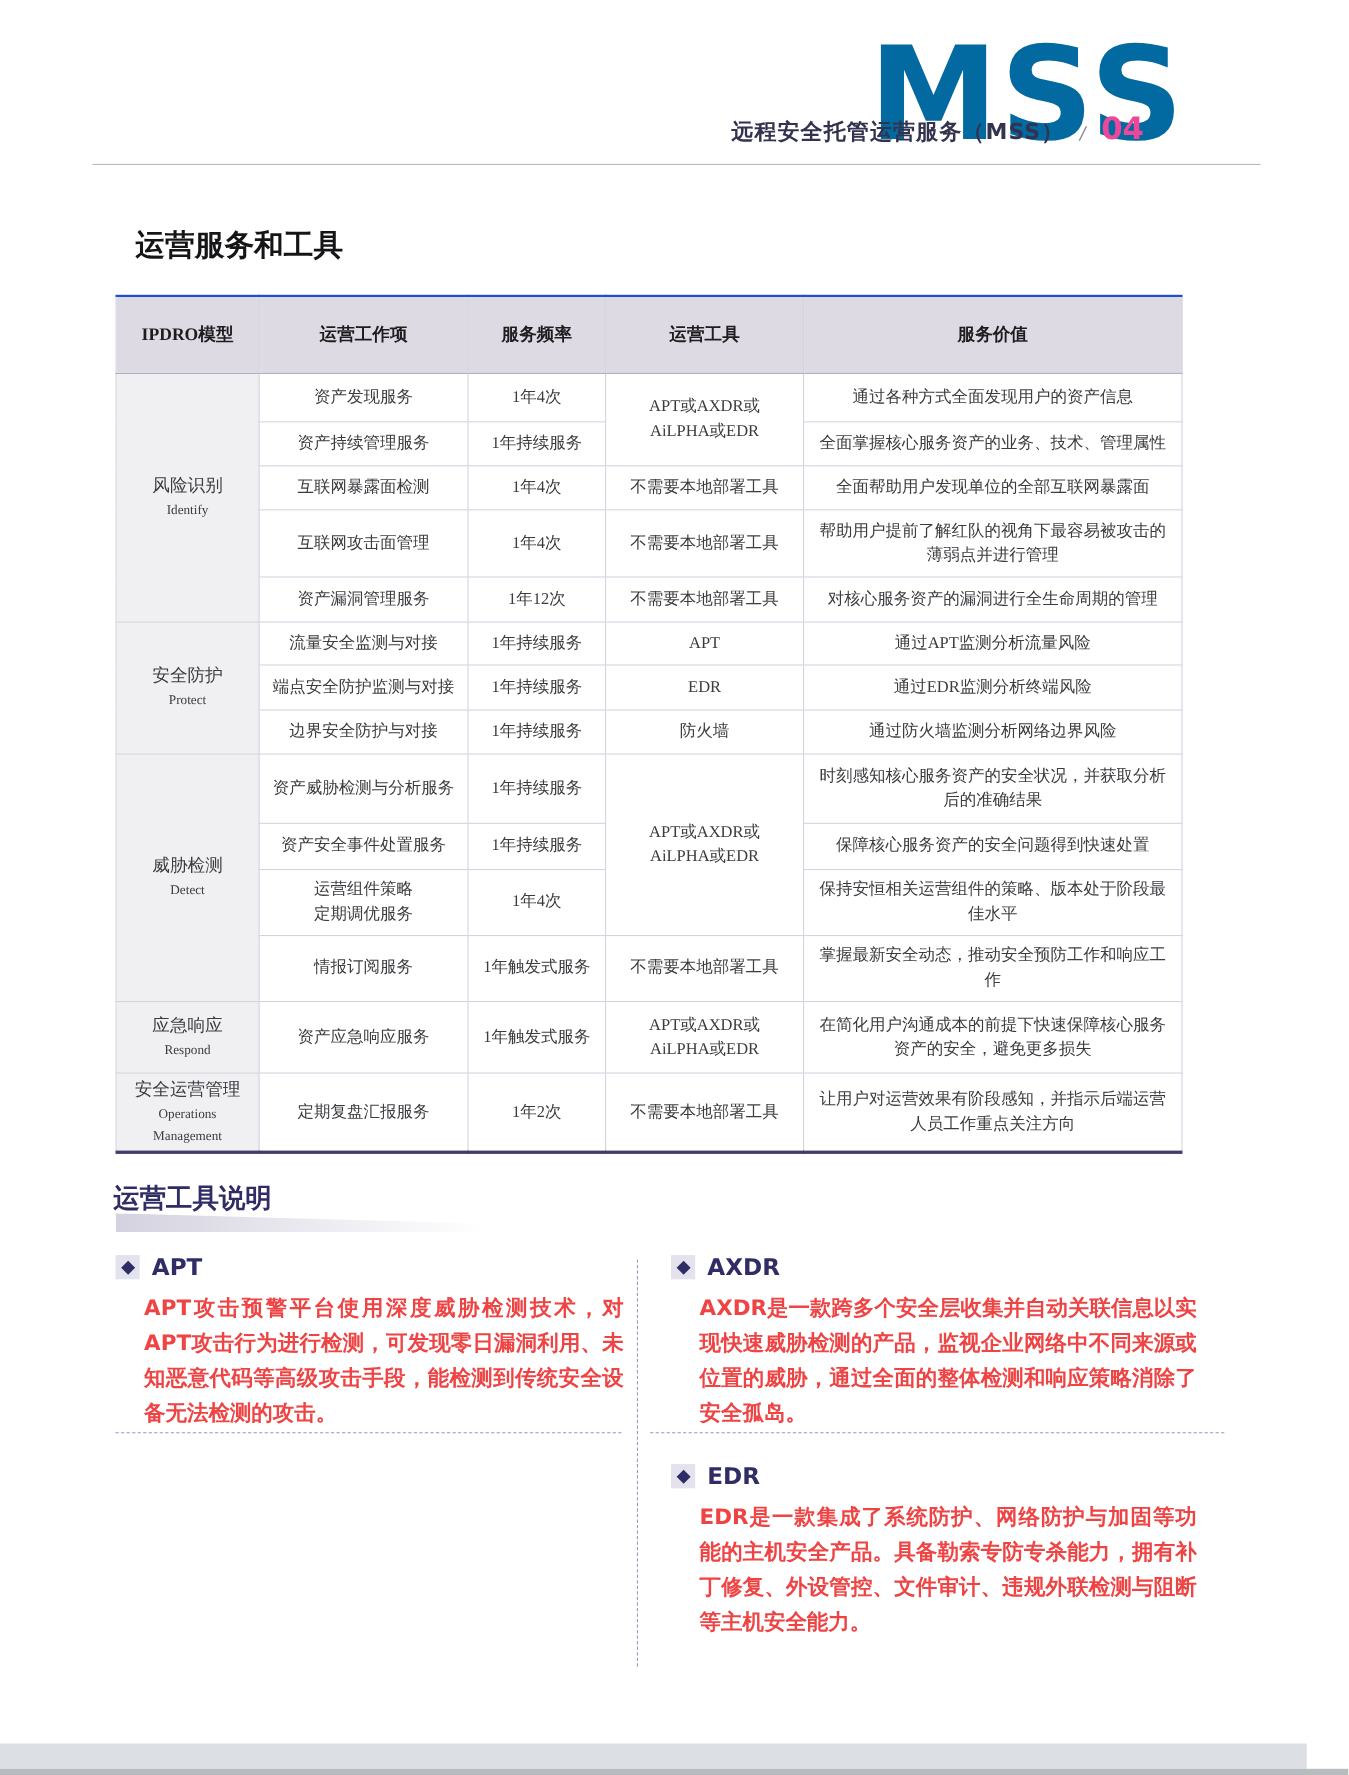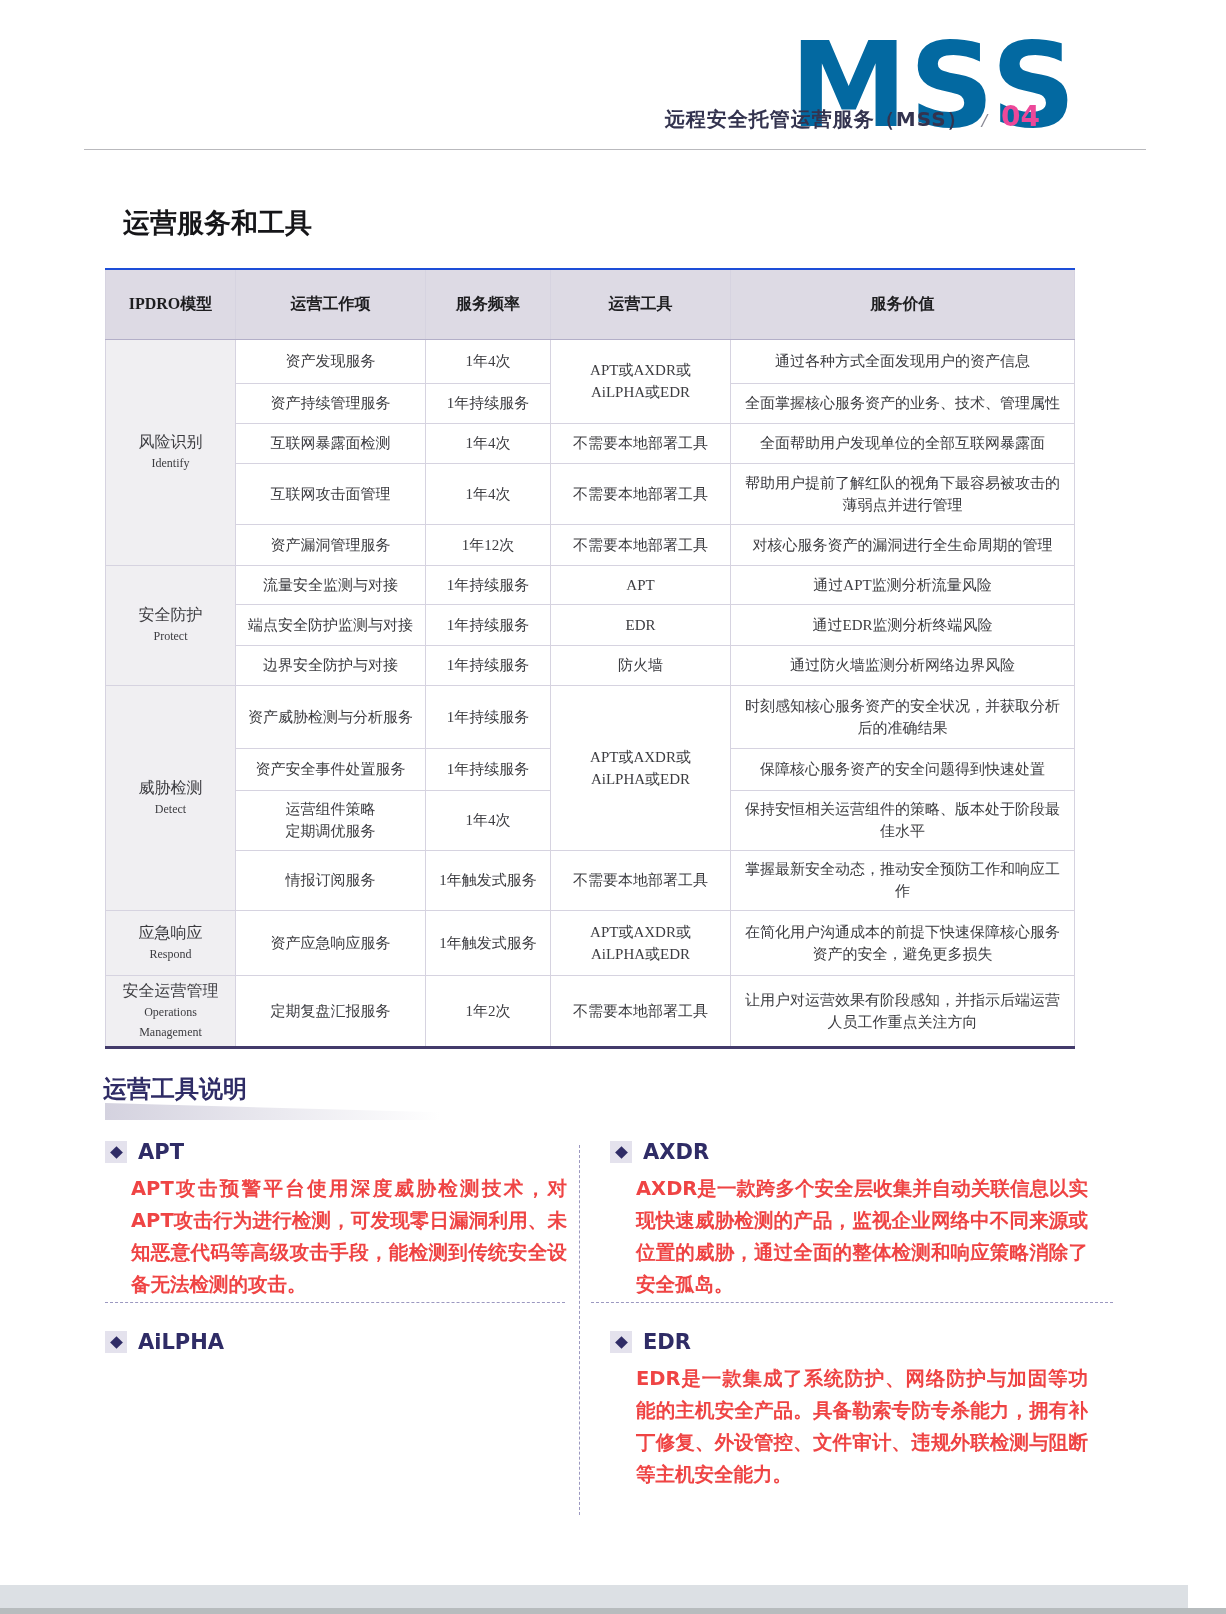--- a/index.html
+++ b/index.html
@@ -220,26 +220,20 @@
     <div class="tool-head">
       <span class="bullet">
           <span class="dia"></span>
         </span>
       <span class="tool-name">AXDR</span>
     </div>
     <div class="tool-desc">AXDR是一款跨多个安全层收集并自动关联信息以实现快速威胁检测的产品，监视企业网络中不同来源或位置的威胁，通过全面的整体检测和响应策略消除了安全孤岛。</div>
   </div>
 
   <div class="tool-block" style="left:105px;top:1330px;">
-    <div class="tool-head">
-      <span class="bullet">
-          <span class="dia"></span>
-        </span>
-      <span class="tool-name">AiLPHA</span>
-    </div>
   </div>
 
   <div class="tool-block" style="left:610px;top:1330px;width:478px;">
     <div class="tool-head">
       <span class="bullet">
           <span class="dia"></span>
         </span>
       <span class="tool-name">EDR</span>
     </div>
     <div class="tool-desc">EDR是一款集成了系统防护、网络防护与加固等功能的主机安全产品。具备勒索专防专杀能力，拥有补丁修复、外设管控、文件审计、违规外联检测与阻断等主机安全能力。</div>

